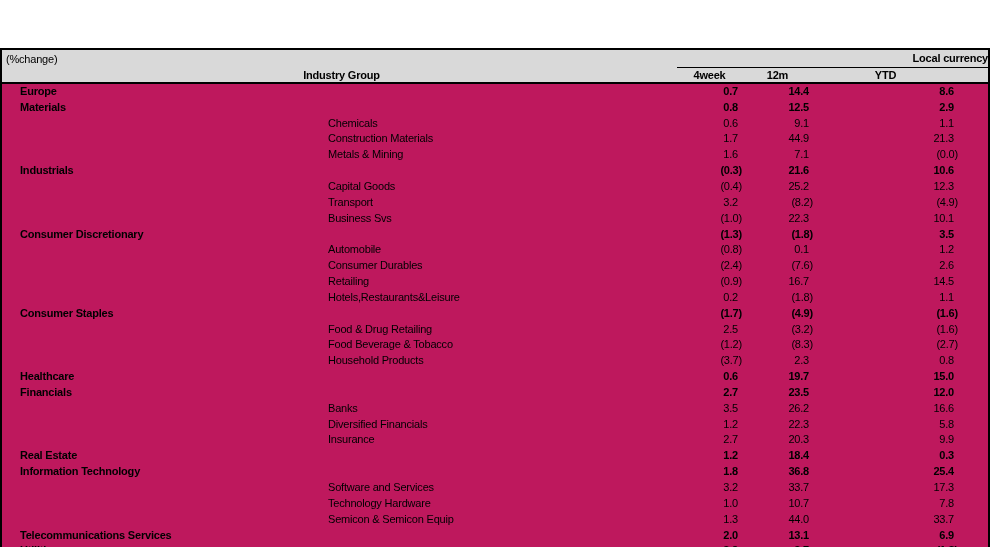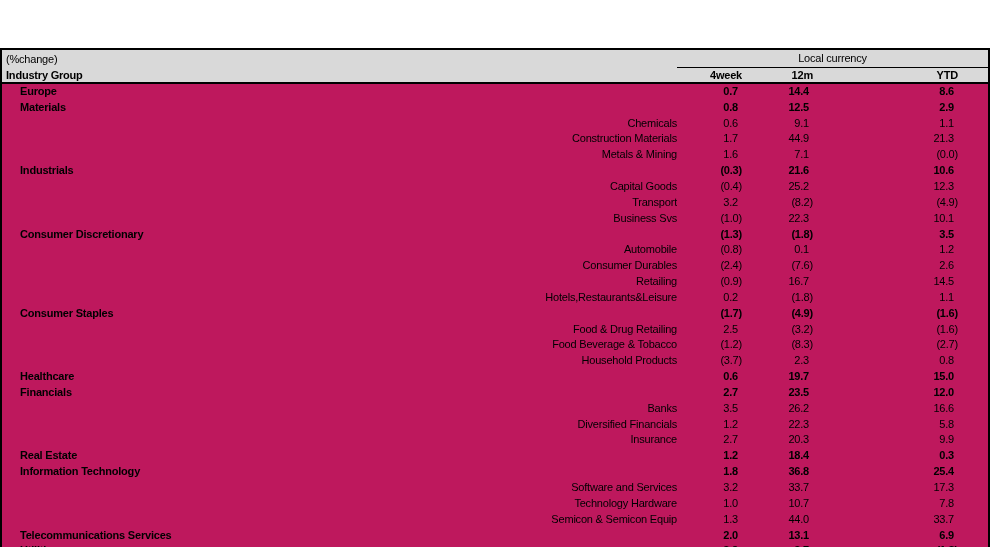--- a/index.html
+++ b/index.html
@@ -21,30 +21,30 @@
   }
   col.c-sector { width: 323px; }
   col.c-industry { width: 352px; }
   col.c-4week { width: 65px; }
   col.c-12m { width: 71px; }
   col.c-ytd { width: 145px; }
   col.c-spacer { width: 30px; }
   td { padding: 0; vertical-align: middle; overflow: hidden; white-space: nowrap; }
   thead td { background: var(--header-bg); }
   tr.hrow1 td { height: 17px; }
-  tr.hrow2 td { height: 16px; border-bottom: 2px solid var(--border-color); }
+  tr.hrow2 td { height: 16px; border-bottom: 2px solid var(--border-color); text-align: center; }
   .lbl { padding-left: 4px; }
   .bold { font-weight: bold; }
   .currency {
-    text-align: center; font-weight: normal;
+    text-align: right; font-weight: bold;
     border-bottom: 1.4px solid var(--border-color);
   }
   tbody td { height: 15.85px; }
   td.sector-cell { padding-left: 18px; }
-  td.industry-cell { padding-left: 3px; text-align: right; }
+  td.industry-cell { padding-left: 3px; }
   td.num { text-align: right; }
   td.num.pos { padding-right: 4px; }
   tr.sector td { font-weight: bold; }
 </style>
 </head>
 <body>
 
 <div class="table-wrap">
   <table>
     <colgroup>

